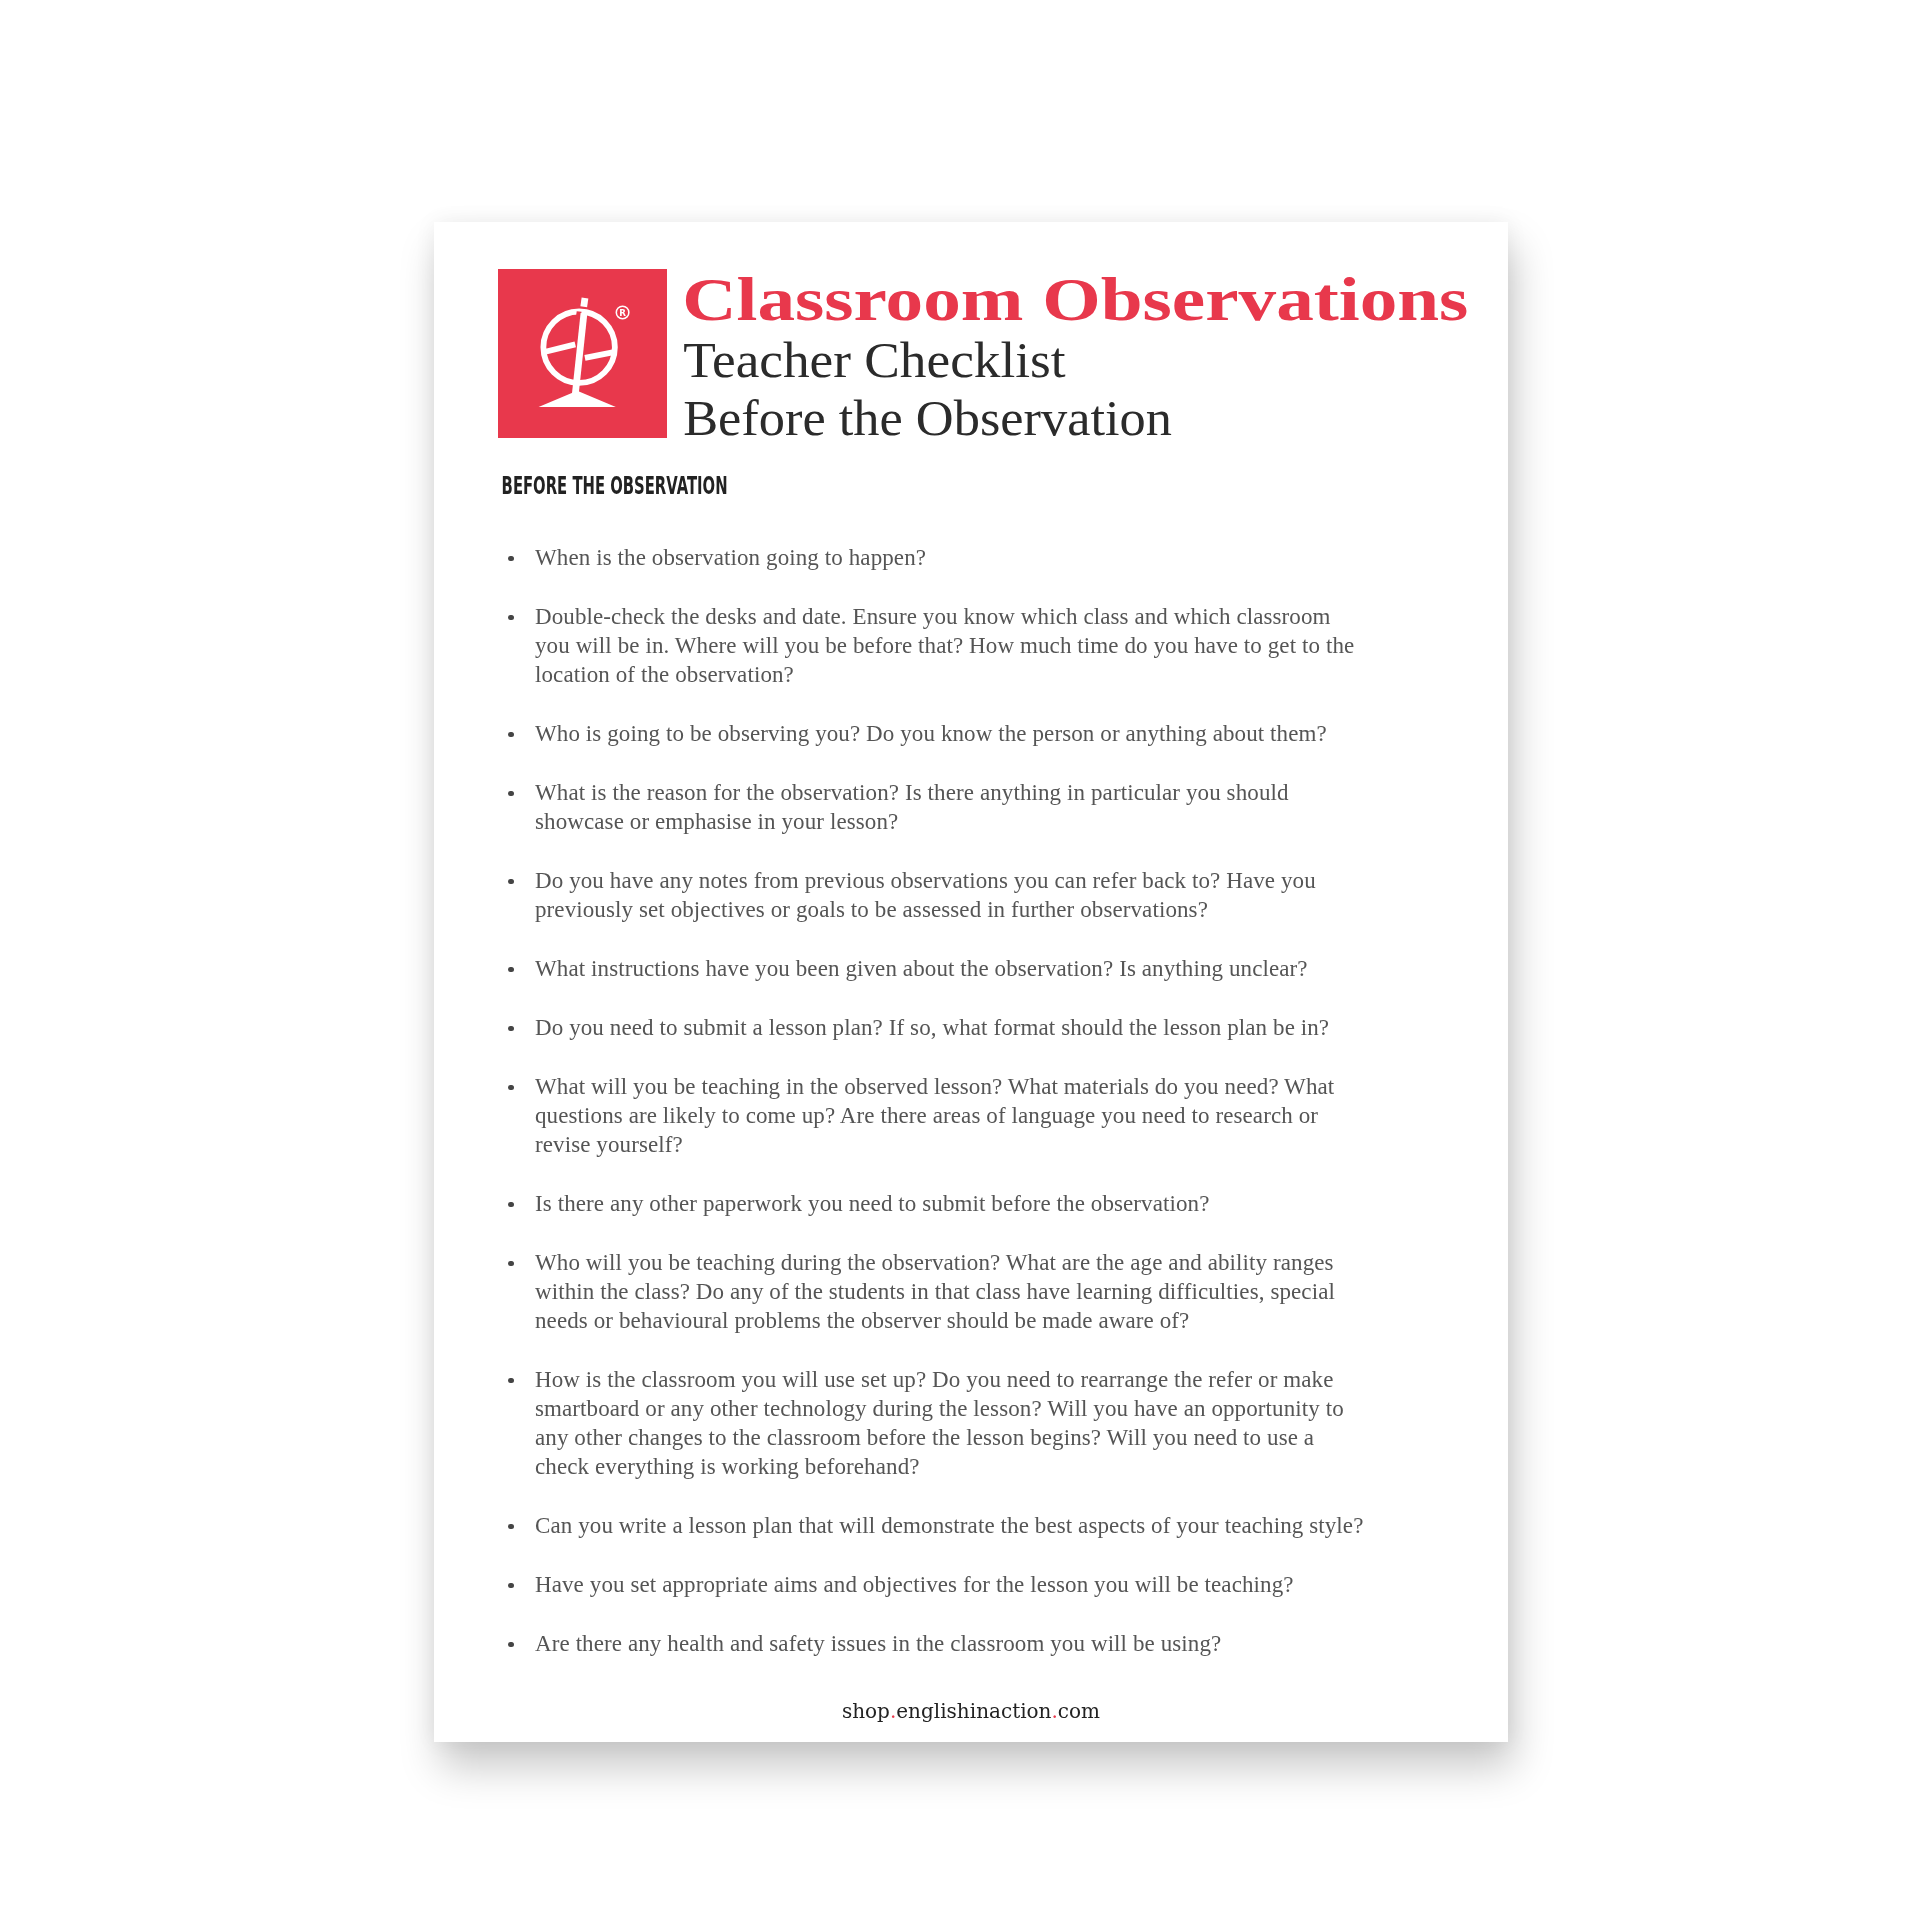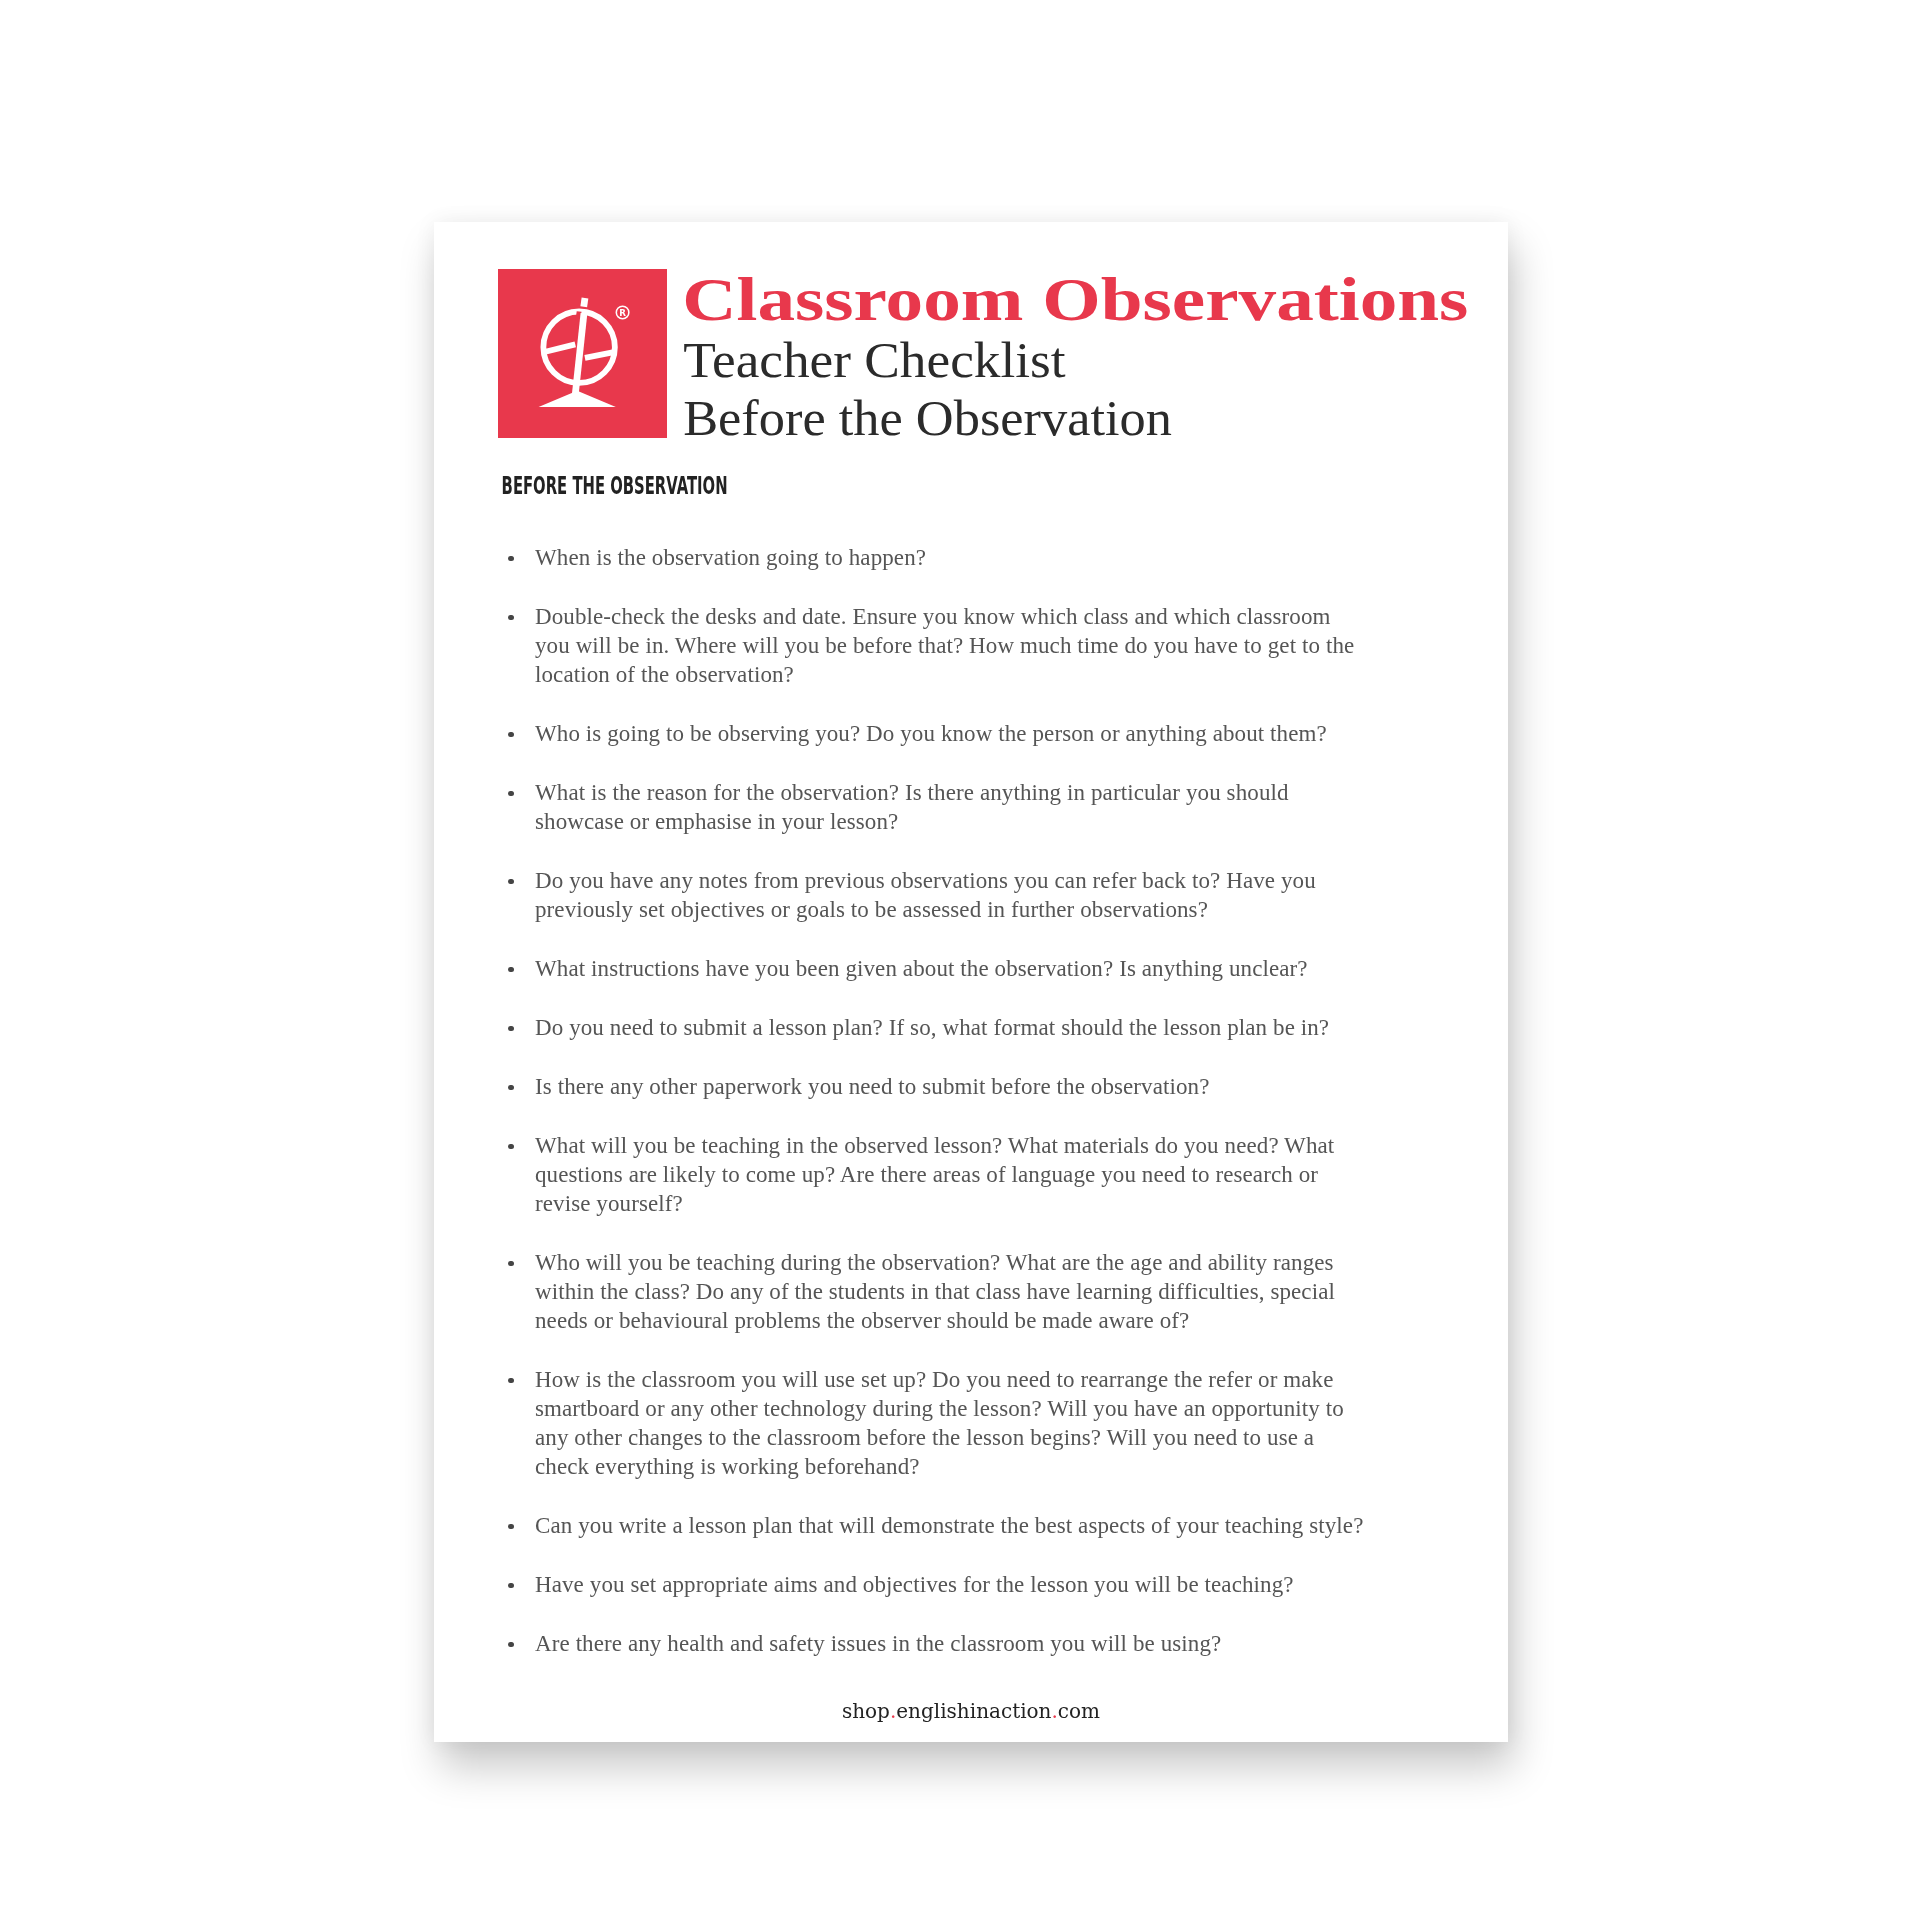--- a/index.html
+++ b/index.html
@@ -104,27 +104,27 @@
     <li class="item">
       <span class="bullet"></span>
       <span class="line">What instructions have you been given about the observation? Is anything unclear?</span>
     </li>
     <li class="item">
       <span class="bullet"></span>
       <span class="line">Do you need to submit a lesson plan? If so, what format should the lesson plan be in?</span>
     </li>
     <li class="item">
       <span class="bullet"></span>
-      <span class="line">Is there any other paperwork you need to submit before the observation?</span>
+      <span class="line">What will you be teaching in the observed lesson? What materials do you need? What</span>
+      <span class="line">questions are likely to come up? Are there areas of language you need to research or</span>
+      <span class="line">revise yourself?</span>
     </li>
     <li class="item">
       <span class="bullet"></span>
-      <span class="line">What will you be teaching in the observed lesson? What materials do you need? What</span>
-      <span class="line">questions are likely to come up? Are there areas of language you need to research or</span>
-      <span class="line">revise yourself?</span>
+      <span class="line">Is there any other paperwork you need to submit before the observation?</span>
     </li>
     <li class="item">
       <span class="bullet"></span>
       <span class="line">Who will you be teaching during the observation? What are the age and ability ranges</span>
       <span class="line">within the class? Do any of the students in that class have learning difficulties, special</span>
       <span class="line">needs or behavioural problems the observer should be made aware of?</span>
     </li>
     <li class="item">
       <span class="bullet"></span>
       <span class="line">How is the classroom you will use set up? Do you need to rearrange the refer or make</span>

